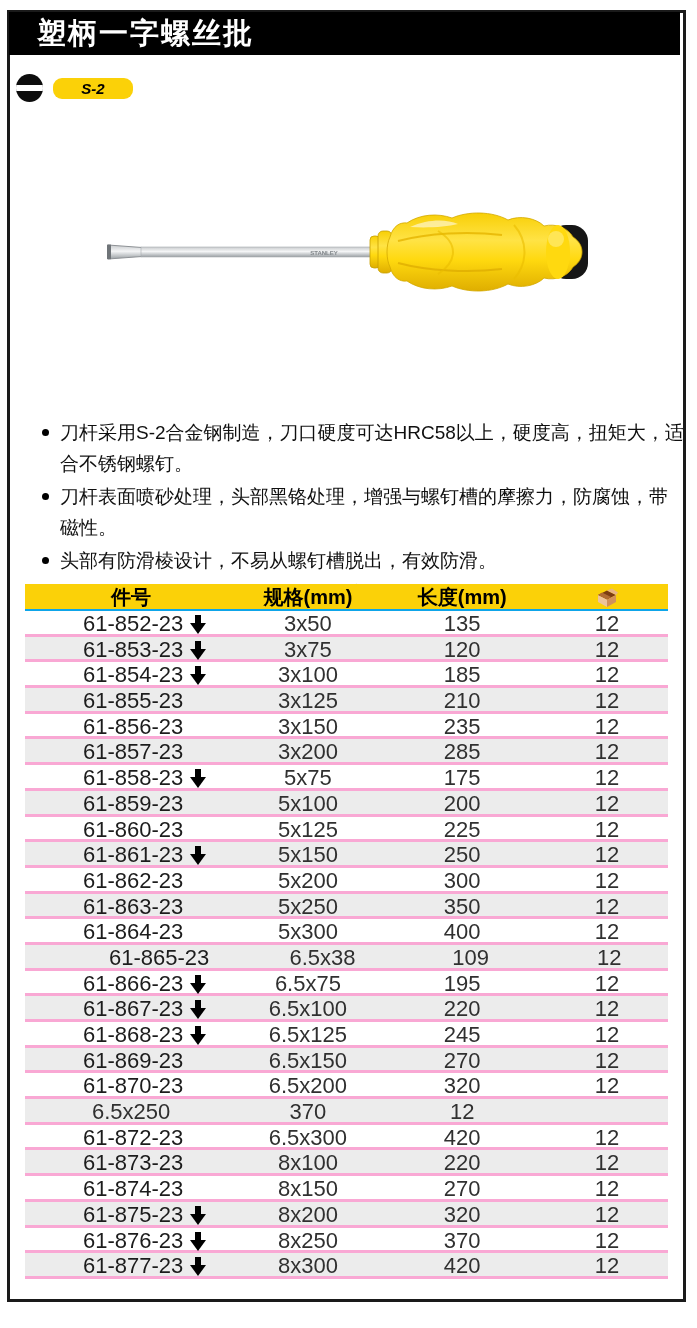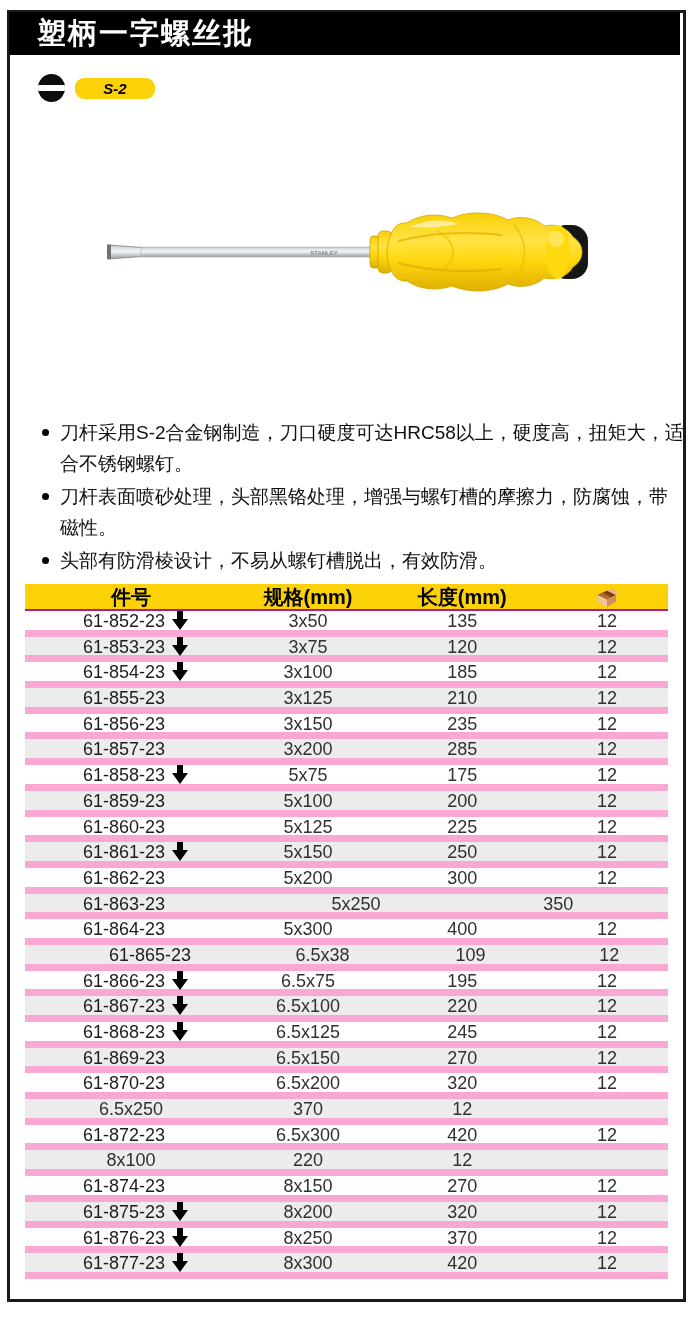--- a/index.html
+++ b/index.html
@@ -15,21 +15,21 @@
   
   .title-bar {
     position:absolute; left:-1px; top:-1px; width:671px; height:43px;
     background:#000; display:flex; align-items:center; padding-left:28px;
   }
   .title-bar h1 {
     color:#fff; font-size:29px; font-weight:bold; letter-spacing:2px;
     font-family:"Liberation Sans","DejaVu Sans",sans-serif;
   }
   
-  .badge-row { position:absolute; left:28px; top:60px; height:30px; display:flex; align-items:center;justify-content:center; }
+  .badge-row { position:absolute; left:6px; top:60px; height:30px; display:flex; align-items:center;justify-content:center; }
   .slot-icon {
     position:relative; width:27px; height:28px; background:#0d0d0d; border-radius:50%;
     overflow:hidden; flex:0 0 auto;
   }
   .slot-icon::after {
     content:""; position:absolute; left:0; right:0; top:11px; height:6px; background:#fff;
   }
   .grade-badge {
     margin-left:10px; width:80px; height:21px; border-radius:9px;
     display:flex; align-items:center; justify-content:center;
@@ -45,29 +45,29 @@
   }
   .features li::before {
     content:""; position:absolute; left:4px; top:12px; width:7px; height:7px;
     border-radius:50%; background:#000;
   }
   
   .spec-table { position:absolute; left:15px; top:571px; width:643px; }
   .t-head {
     display:grid; grid-template-columns:33% 22% 26% 19%;
     height:27px; align-items:center;
-    border-bottom:2px solid #a21caf;
+    border-bottom:2px solid #0ea5e9;
     font-size:20px; font-weight:bold; color:#000;
   }
   .t-head .cell { text-align:center; }
   .t-row {
     display:grid; grid-template-columns:33% 22% 26% 19%;
     height:25.7px; align-items:center;
-    border-bottom:7px solid #f9a8d4;
-    font-size:18px; color:#303030;
+    border-bottom:3px solid #f9a8d4;
+    font-size:22px; color:#303030;
   }
   .t-row.alt { background:#ececec; }
   .cell { text-align:center; }
   .cell.part { text-align:left; padding-left:58px; white-space:nowrap; color:#1c1c1c; }
   .dn-arrow { position:relative; display:inline-block; width:16px; height:19px; margin-left:7px; vertical-align:-3px; }
   .dn-arrow::before { content:""; position:absolute; left:5px; top:0; width:6px; height:10px; background:#000; }
   .dn-arrow::after {
     content:""; position:absolute; left:0; top:8px; width:0; height:0;
     border-left:8px solid transparent; border-right:8px solid transparent; border-top:11px solid #000;
   }
@@ -256,21 +256,21 @@
 
     <div class="t-row">
       <div class="cell part">
         <span>61-862-23</span>
       </div>
       <div class="cell">5x200</div>
       <div class="cell">300</div>
       <div class="cell">12</div>
     </div>
 
-    <div class="t-row alt" style="background: rgb(236, 236, 236); gap: 48px;">
+    <div class="t-row alt" style="background: rgb(236, 236, 236);">
       <div class="cell part">
         <span>61-863-23</span>
       </div>
       <div class="cell">5x250</div>
       <div class="cell">350</div>
       <div class="cell">12</div>
     </div>
 
     <div class="t-row">
       <div class="cell part">
@@ -344,20 +344,23 @@
     <div class="t-row">
       <div class="cell part">
         <span>61-872-23</span>
       </div>
       <div class="cell">6.5x300</div>
       <div class="cell">420</div>
       <div class="cell">12</div>
     </div>
 
     <div class="t-row alt" style="background: rgb(236, 236, 236);">
+      <div class="cell part">
+        <span>61-873-23</span>
+      </div>
       <div class="cell">8x100</div>
       <div class="cell">220</div>
       <div class="cell">12</div>
     </div>
 
     <div class="t-row">
       <div class="cell part">
         <span>61-874-23</span>
       </div>
       <div class="cell">8x150</div>

